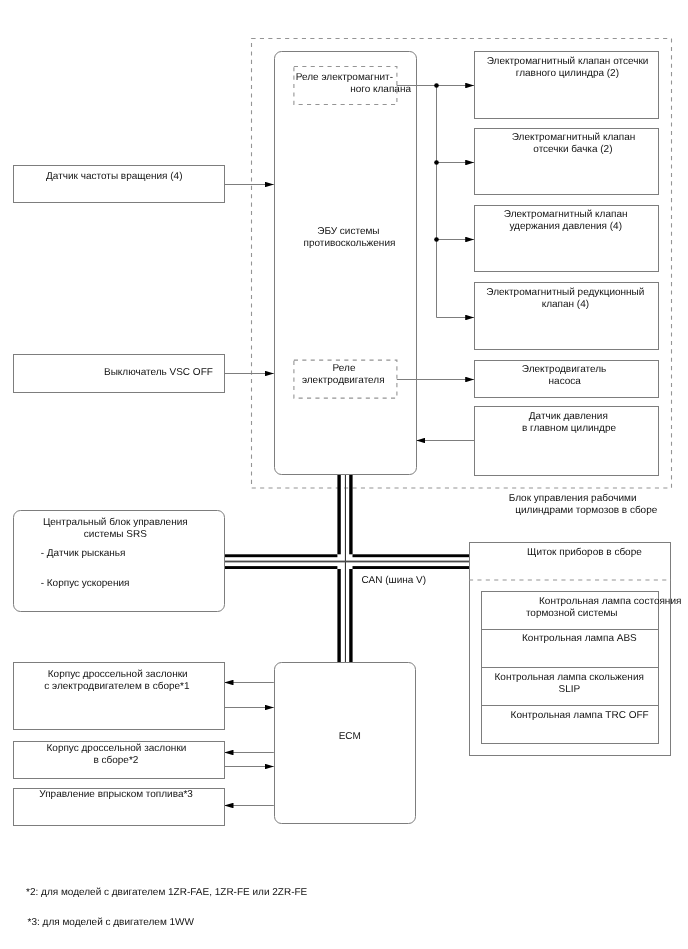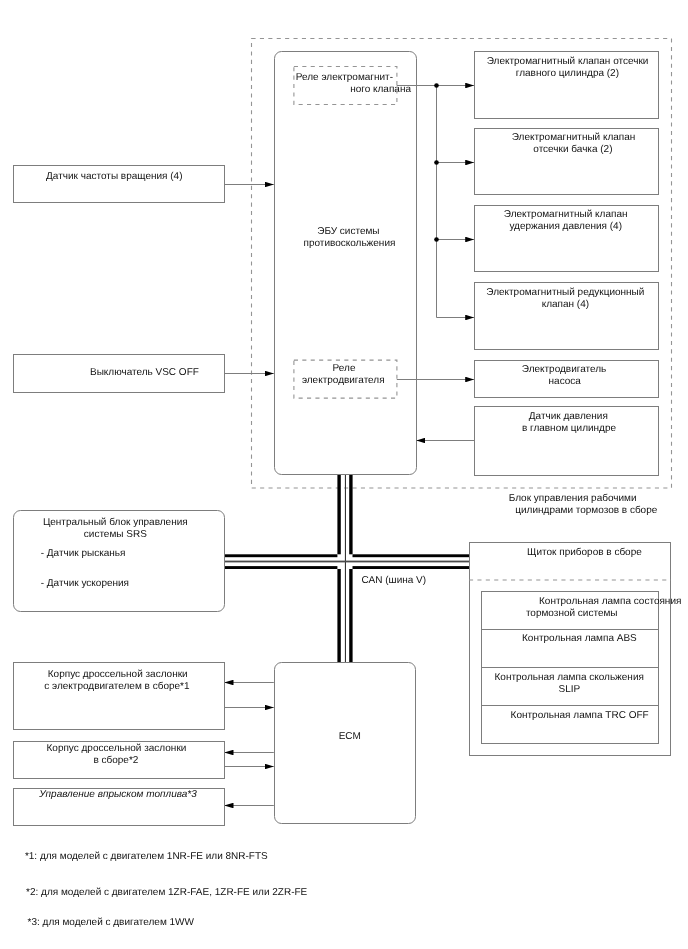--- a/index.html
+++ b/index.html
@@ -33,21 +33,21 @@
   <span class="t" style="left:295.8px;top:72px;">Реле электромагнит-</span>
   <span class="t" style="left:315.2px;top:83.5px;margin-left:35px;">ного клапана</span>
 
   <span class="t" style="left:332.6px;top:362.9px;">Реле</span>
   <span class="t" style="left:301.9px;top:375.1px;">электродвигателя</span>
 
   <div class="box" style="left:13px;top:164.7px;width:211.5px;height:38px;"></div>
   <span class="t" style="left:46.1px;top:170.8px;">Датчик частоты вращения (4)</span>
 
   <div class="box" style="left:13px;top:354.4px;width:211.5px;height:38.4px;"></div>
-  <span class="t" style="left:57px;top:366.5px;padding-left:33px;">Выключатель VSC OFF</span>
+  <span class="t" style="left:71px;top:366.5px;padding-left:33px;">Выключатель VSC OFF</span>
 
   <div class="box" style="left:474.2px;top:51.2px;width:185.2px;height:68px;"></div>
   <span class="t" style="left:486.7px;top:56.1px;">Электромагнитный клапан отсечки</span>
   <span class="t" style="left:515.8px;top:68.1px;">главного цилиндра (2)</span>
 
   <div class="box" style="left:474.2px;top:128px;width:185.2px;height:67.2px;"></div>
   <span class="t" style="left:511.7px;top:132.2px;">Электромагнитный клапан</span>
   <span class="t" style="left:533.3px;top:144.2px;">отсечки бачка (2)</span>
 
   <div class="box" style="left:474.2px;top:205.3px;width:185.2px;height:67.1px;"></div>
@@ -66,56 +66,55 @@
   <span class="t" style="left:528.8px;top:411.3px;">Датчик давления</span>
   <span class="t" style="left:521.9px;top:423.3px;">в главном цилиндре</span>
 
   <span class="t" style="left:508.7px;top:493px;">Блок управления рабочими</span>
   <span class="t" style="left:503.3px;top:504.6px;padding-left:12px;">цилиндрами тормозов в сборе</span>
 
   <div class="box rbox" style="left:13px;top:509.5px;width:211.5px;height:102.5px;"></div>
   <span class="t" style="left:42.9px;top:516.9px;">Центральный блок управления</span>
   <span class="t" style="left:83.8px;top:529px;">системы SRS</span>
   <span class="t" style="left:40.7px;top:547.7px;">- Датчик рысканья</span>
-  <span class="t" style="left:40.7px;top:577.7px;">- Датчик ускорения</span>
+  <span class="t" style="left:40.7px;top:577.7px;">- Корпус ускорения</span>
 
   <span class="t" style="left:361.4px;top:574.6px;">CAN (шина V)</span>
 
   <div class="box rbox" style="left:273.8px;top:661.5px;width:142.5px;height:162.2px;"></div>
   <span class="t" style="left:338.7px;top:730.7px;">ECM</span>
 
   <div class="box" style="left:13px;top:661.6px;width:211.5px;height:68.7px;"></div>
   <span class="t" style="left:47.8px;top:669.1px;">Корпус дроссельной заслонки</span>
   <span class="t" style="left:44.3px;top:681.1px;">с электродвигателем в сборе*1</span>
 
   <div class="box" style="left:13px;top:740.8px;width:211.5px;height:37.9px;"></div>
   <span class="t" style="left:46.5px;top:743.4px;">Корпус дроссельной заслонки</span>
   <span class="t" style="left:93.4px;top:755.4px;">в сборе*2</span>
 
   <div class="box" style="left:13px;top:787.7px;width:211.5px;height:38px;"></div>
-  <span class="t" style="left:39.3px;top:788.6px;font-style:italic;">Управление впрыском топлива*3</span>
+  <span class="t" style="left:39.3px;top:788.6px;">Управление впрыском топлива*3</span>
 
   <div class="box" style="left:468.8px;top:542px;width:202.2px;height:213.5px;"></div>
   <span class="t" style="left:511.1px;top:546.7px;padding-left:16px;">Щиток приборов в сборе</span>
 
   <div class="box" style="left:480.7px;top:591.3px;width:178.1px;height:152.6px;"></div>
   <div style="position:absolute;left:480.7px;top:629.3px;width:178.1px;height:1px;background:#7d7d7d;"></div>
   <div style="position:absolute;left:480.7px;top:667.4px;width:178.1px;height:1px;background:#7d7d7d;"></div>
   <div style="position:absolute;left:480.7px;top:705.3px;width:178.1px;height:1px;background:#7d7d7d;"></div>
   <span class="t" style="left:501.0px;top:596.1px;padding-left:38px;">Контрольная лампа состояния</span>
   <span class="t" style="left:525.9px;top:608.1px;">тормозной системы</span>
 
   <span class="t" style="left:522.0px;top:633.3px;">Контрольная лампа ABS</span>
 
   <span class="t" style="left:494.5px;top:672.1px;">Контрольная лампа скольжения</span>
   <span class="t" style="left:558.5px;top:684.1px;">SLIP</span>
 
   <span class="t" style="left:510.6px;top:710.1px;">Контрольная лампа TRC OFF</span>
 
-  <span class="t" style="left:24.9px;top:851px;">*1: для моделей с двигателем 1NR-FE или 8NR-FTS</span>
   <span class="t" style="left:26.1px;top:886.9px;">*2: для моделей с двигателем 1ZR-FAE, 1ZR-FE или 2ZR-FE</span>
   <span class="t" style="left:27.6px;top:916.5px;">*3: для моделей с двигателем 1WW</span>
 
   <svg viewBox="0 0 688 949">
     <g fill="none" stroke="#949494" stroke-width="1.1" stroke-dasharray="4.1 4.3">
       <rect x="293.9" y="66.5" width="103" height="38"></rect>
       <rect x="293.9" y="360.1" width="103" height="38"></rect>
       <line x1="469" y1="580" x2="671" y2="580"></line>
     </g>
   </svg>

